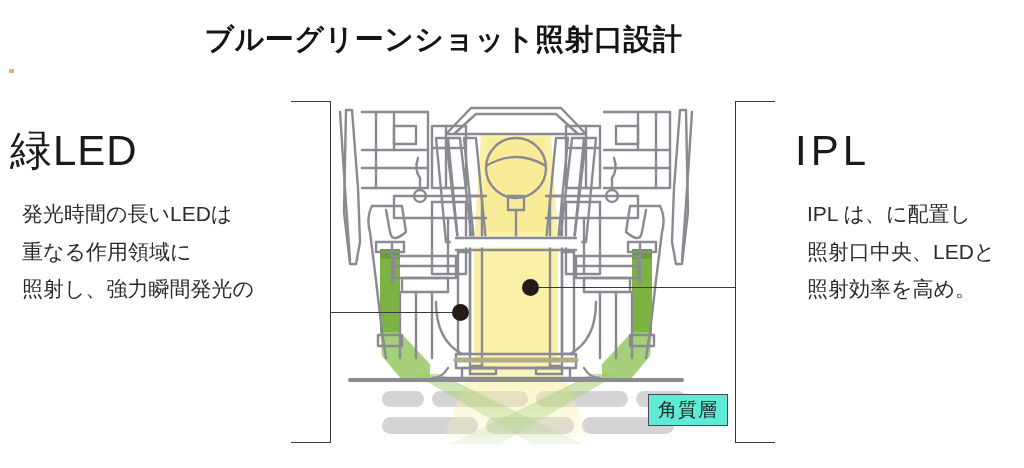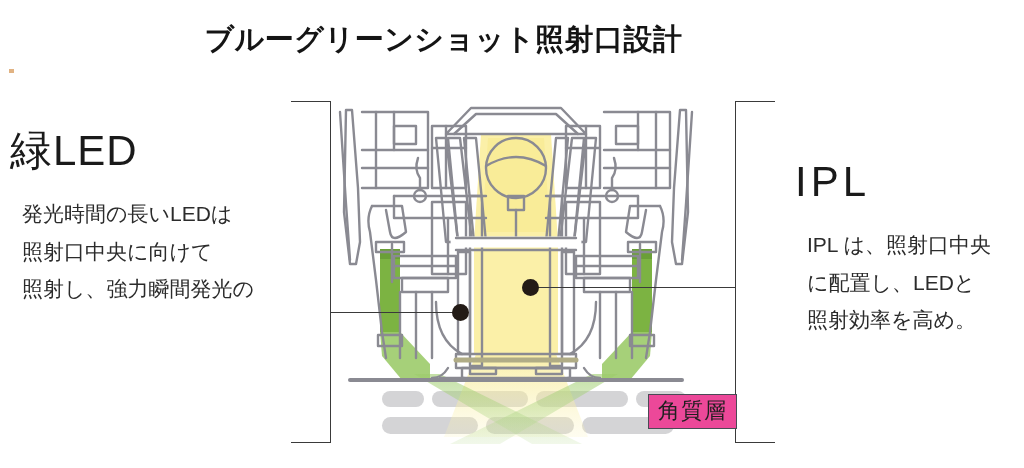--- a/index.html
+++ b/index.html
@@ -56,21 +56,21 @@
 
   .panel-heading {
     font-size: 42px;
     font-weight: 400;
     line-height: 1.08;
     color: #1a1a1a;
     margin: 0 0 22px 0;
     letter-spacing: 1px;
     white-space: nowrap;
   }
-  #panel-right .panel-heading { letter-spacing: 4px; margin-top: 31px; }
+  #panel-right .panel-heading { letter-spacing: 4px; }
 
   .panel-body {
     font-size: 21px;
     line-height: 1.78;
     color: #2b2b2b;
     margin: 12px;
   }
   .panel-body .ln { display: block; white-space: nowrap; }
 
   
@@ -130,22 +130,22 @@
   }
   #diagram svg { display: block; }
 
   
   #layer-label {
     position: absolute;
     left: 648px;
     top: 394px;
     padding: 5px 9px 6px 9px;
     border: 1.6px solid #4a4a55;
-    background: #ec4899;
-    font-size: 22px;
+    background: #5eead4;
+    font-size: 19px;
     line-height: 1;
     color: #1f1f1f;
     letter-spacing: 1px;
     white-space: nowrap;
   }
 </style>
 </head>
 <body>
 
 <div id="page">
@@ -163,30 +163,30 @@
   <div class="bracket" id="bracket-right">
     <div class="tick top"></div>
     <div class="spine"></div>
     <div class="tick bottom"></div>
   </div>
 
   <div class="panel" id="panel-left">
     <div class="panel-heading">緑LED</div>
     <div class="panel-body">
       <span class="ln">発光時間の長いLEDは</span>
-      <span class="ln">照射口中央に向けて</span>
+      <span class="ln">重なる作用領域に</span>
       <span class="ln">照射し、強力瞬間発光の</span>
     </div>
   </div>
 
   <div class="panel" id="panel-right">
     <div class="panel-heading">IPL</div>
     <div class="panel-body">
-      <span class="ln">IPL は、照射口中央</span>
-      <span class="ln">に配置し、LEDと</span>
+      <span class="ln">IPL は、に配置し</span>
+      <span class="ln">照射口中央、LEDと</span>
       <span class="ln">照射効率を高め。</span>
     </div>
   </div>
 
   <div id="diagram">
     <svg width="360" height="366" viewBox="0 0 360 366" xmlns="http://www.w3.org/2000/svg">
       <defs>
         <linearGradient id="gBeamL" x1="0" y1="0" x2="0" y2="1">
           <stop offset="0%" stop-color="#8dc152" stop-opacity="0.95"></stop>
           <stop offset="55%" stop-color="#9ccb6a" stop-opacity="0.85"></stop>

